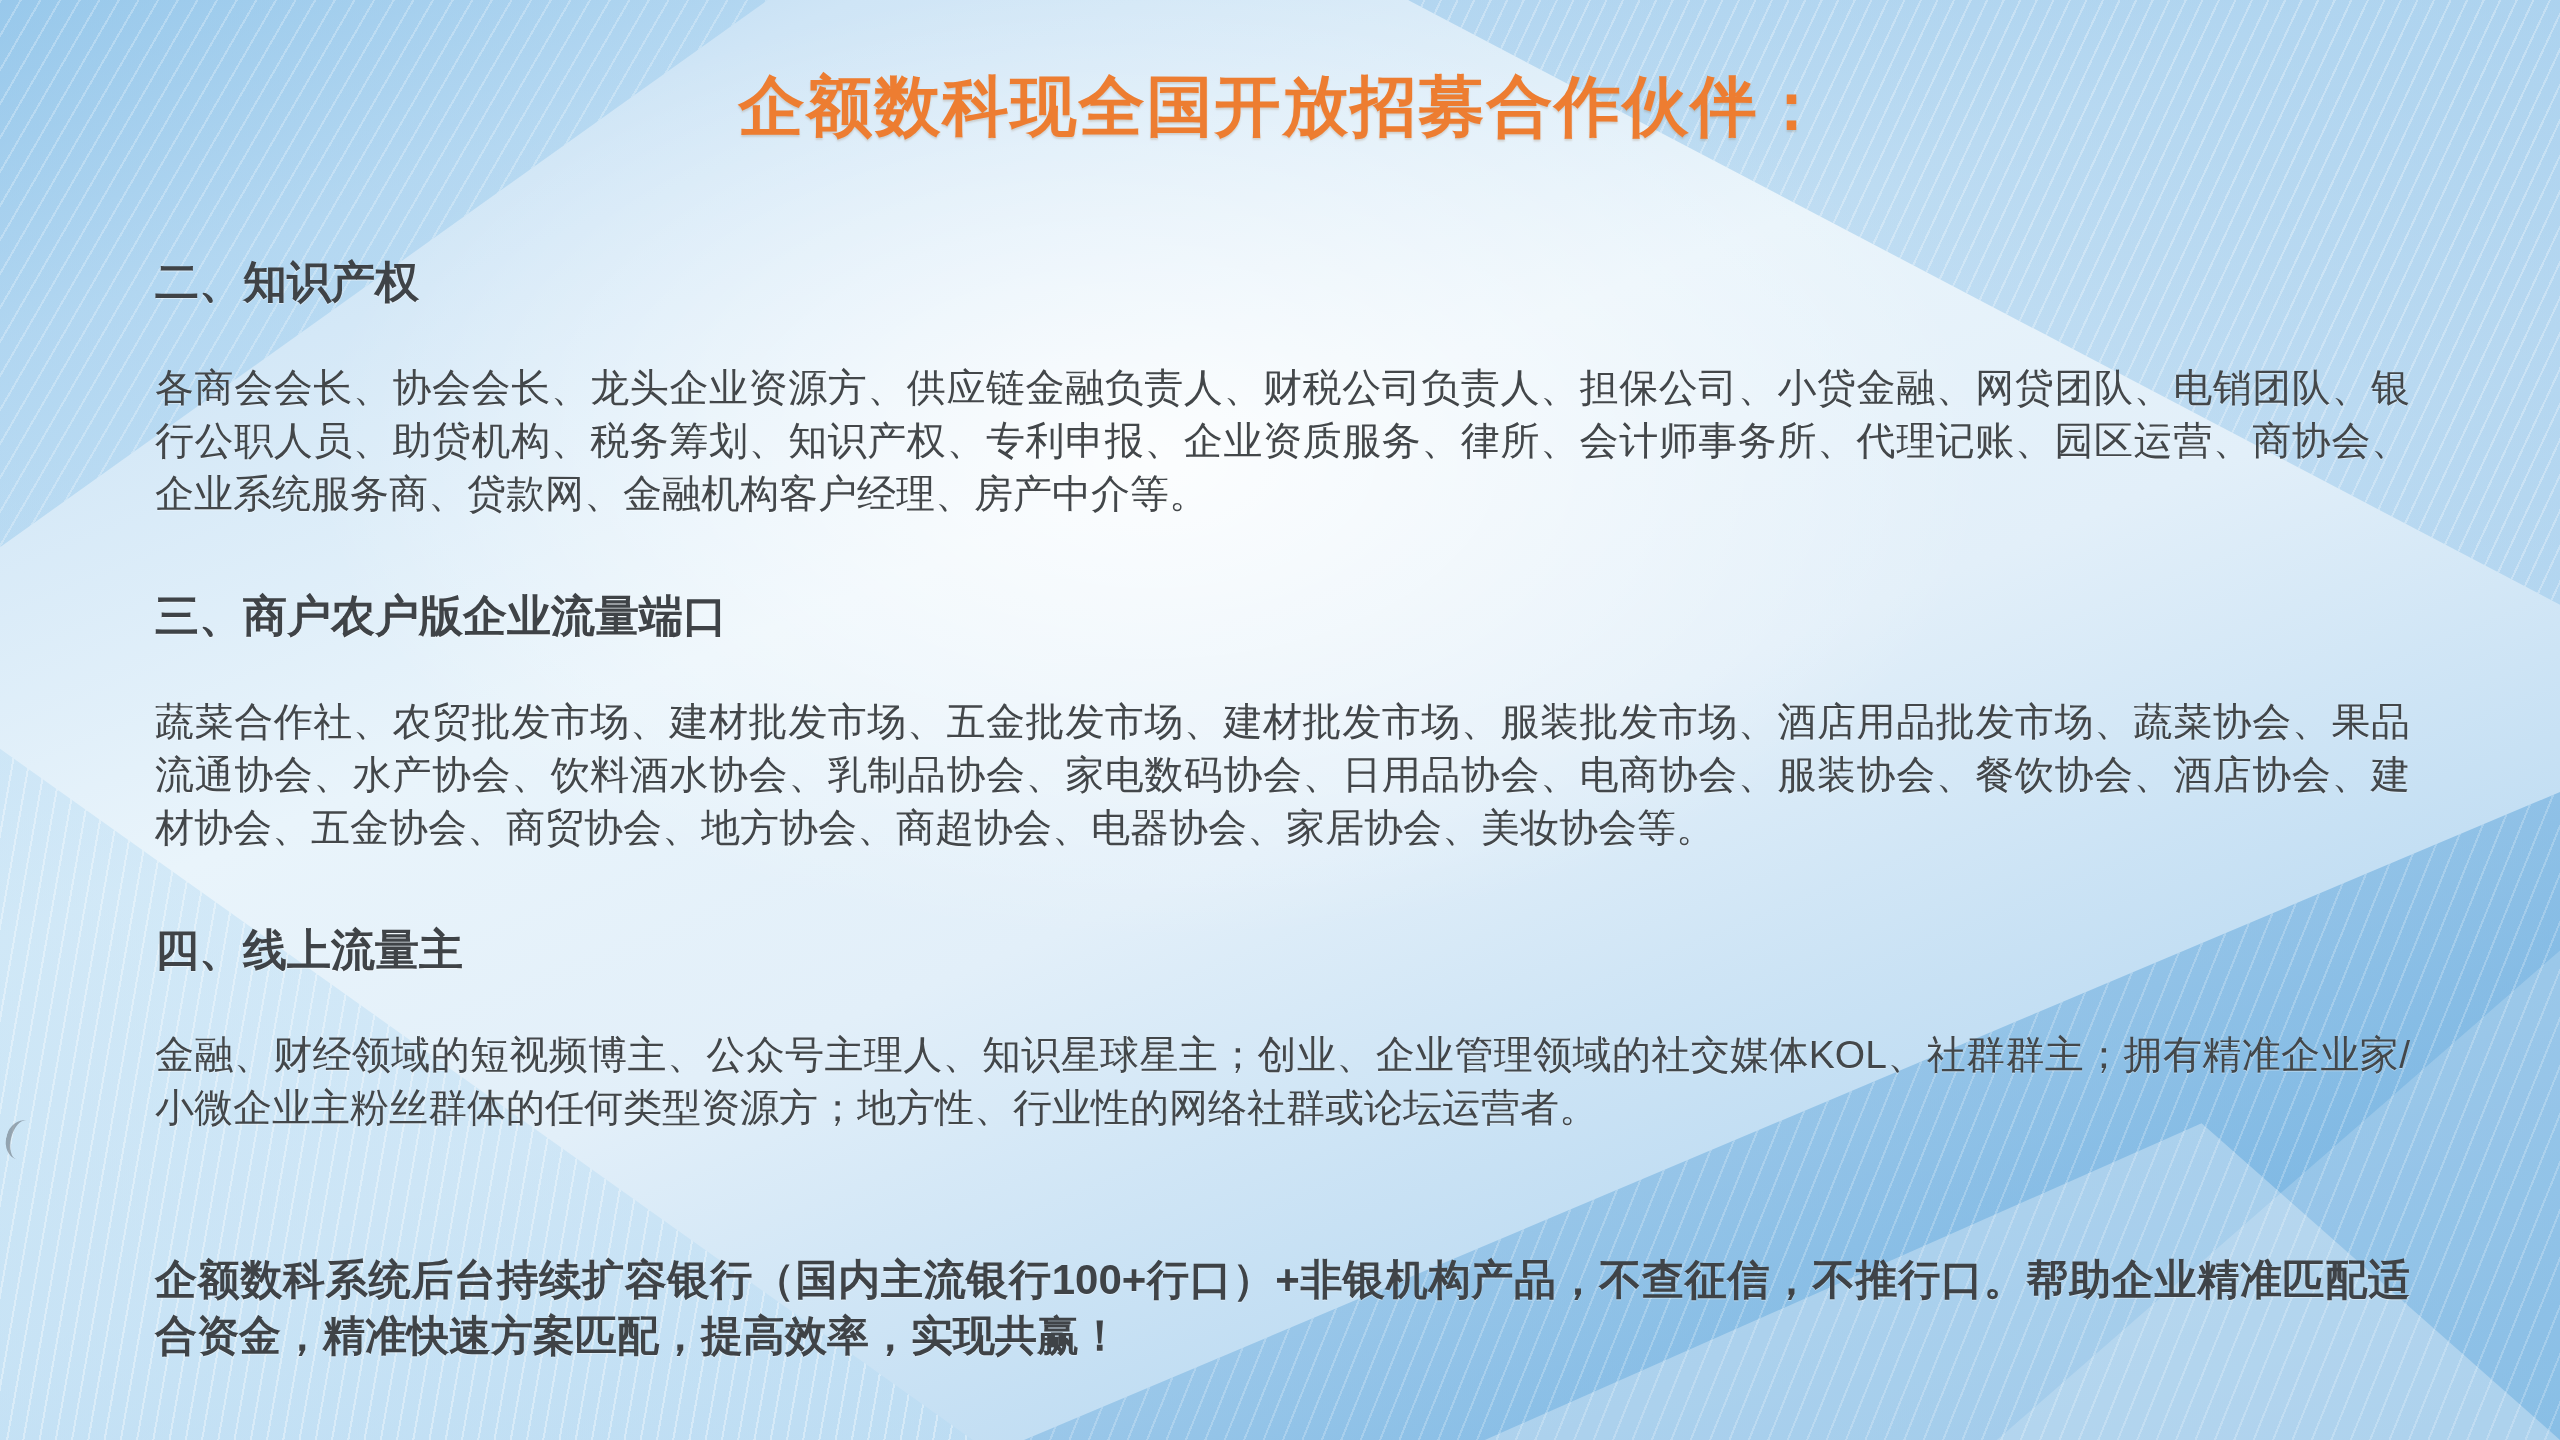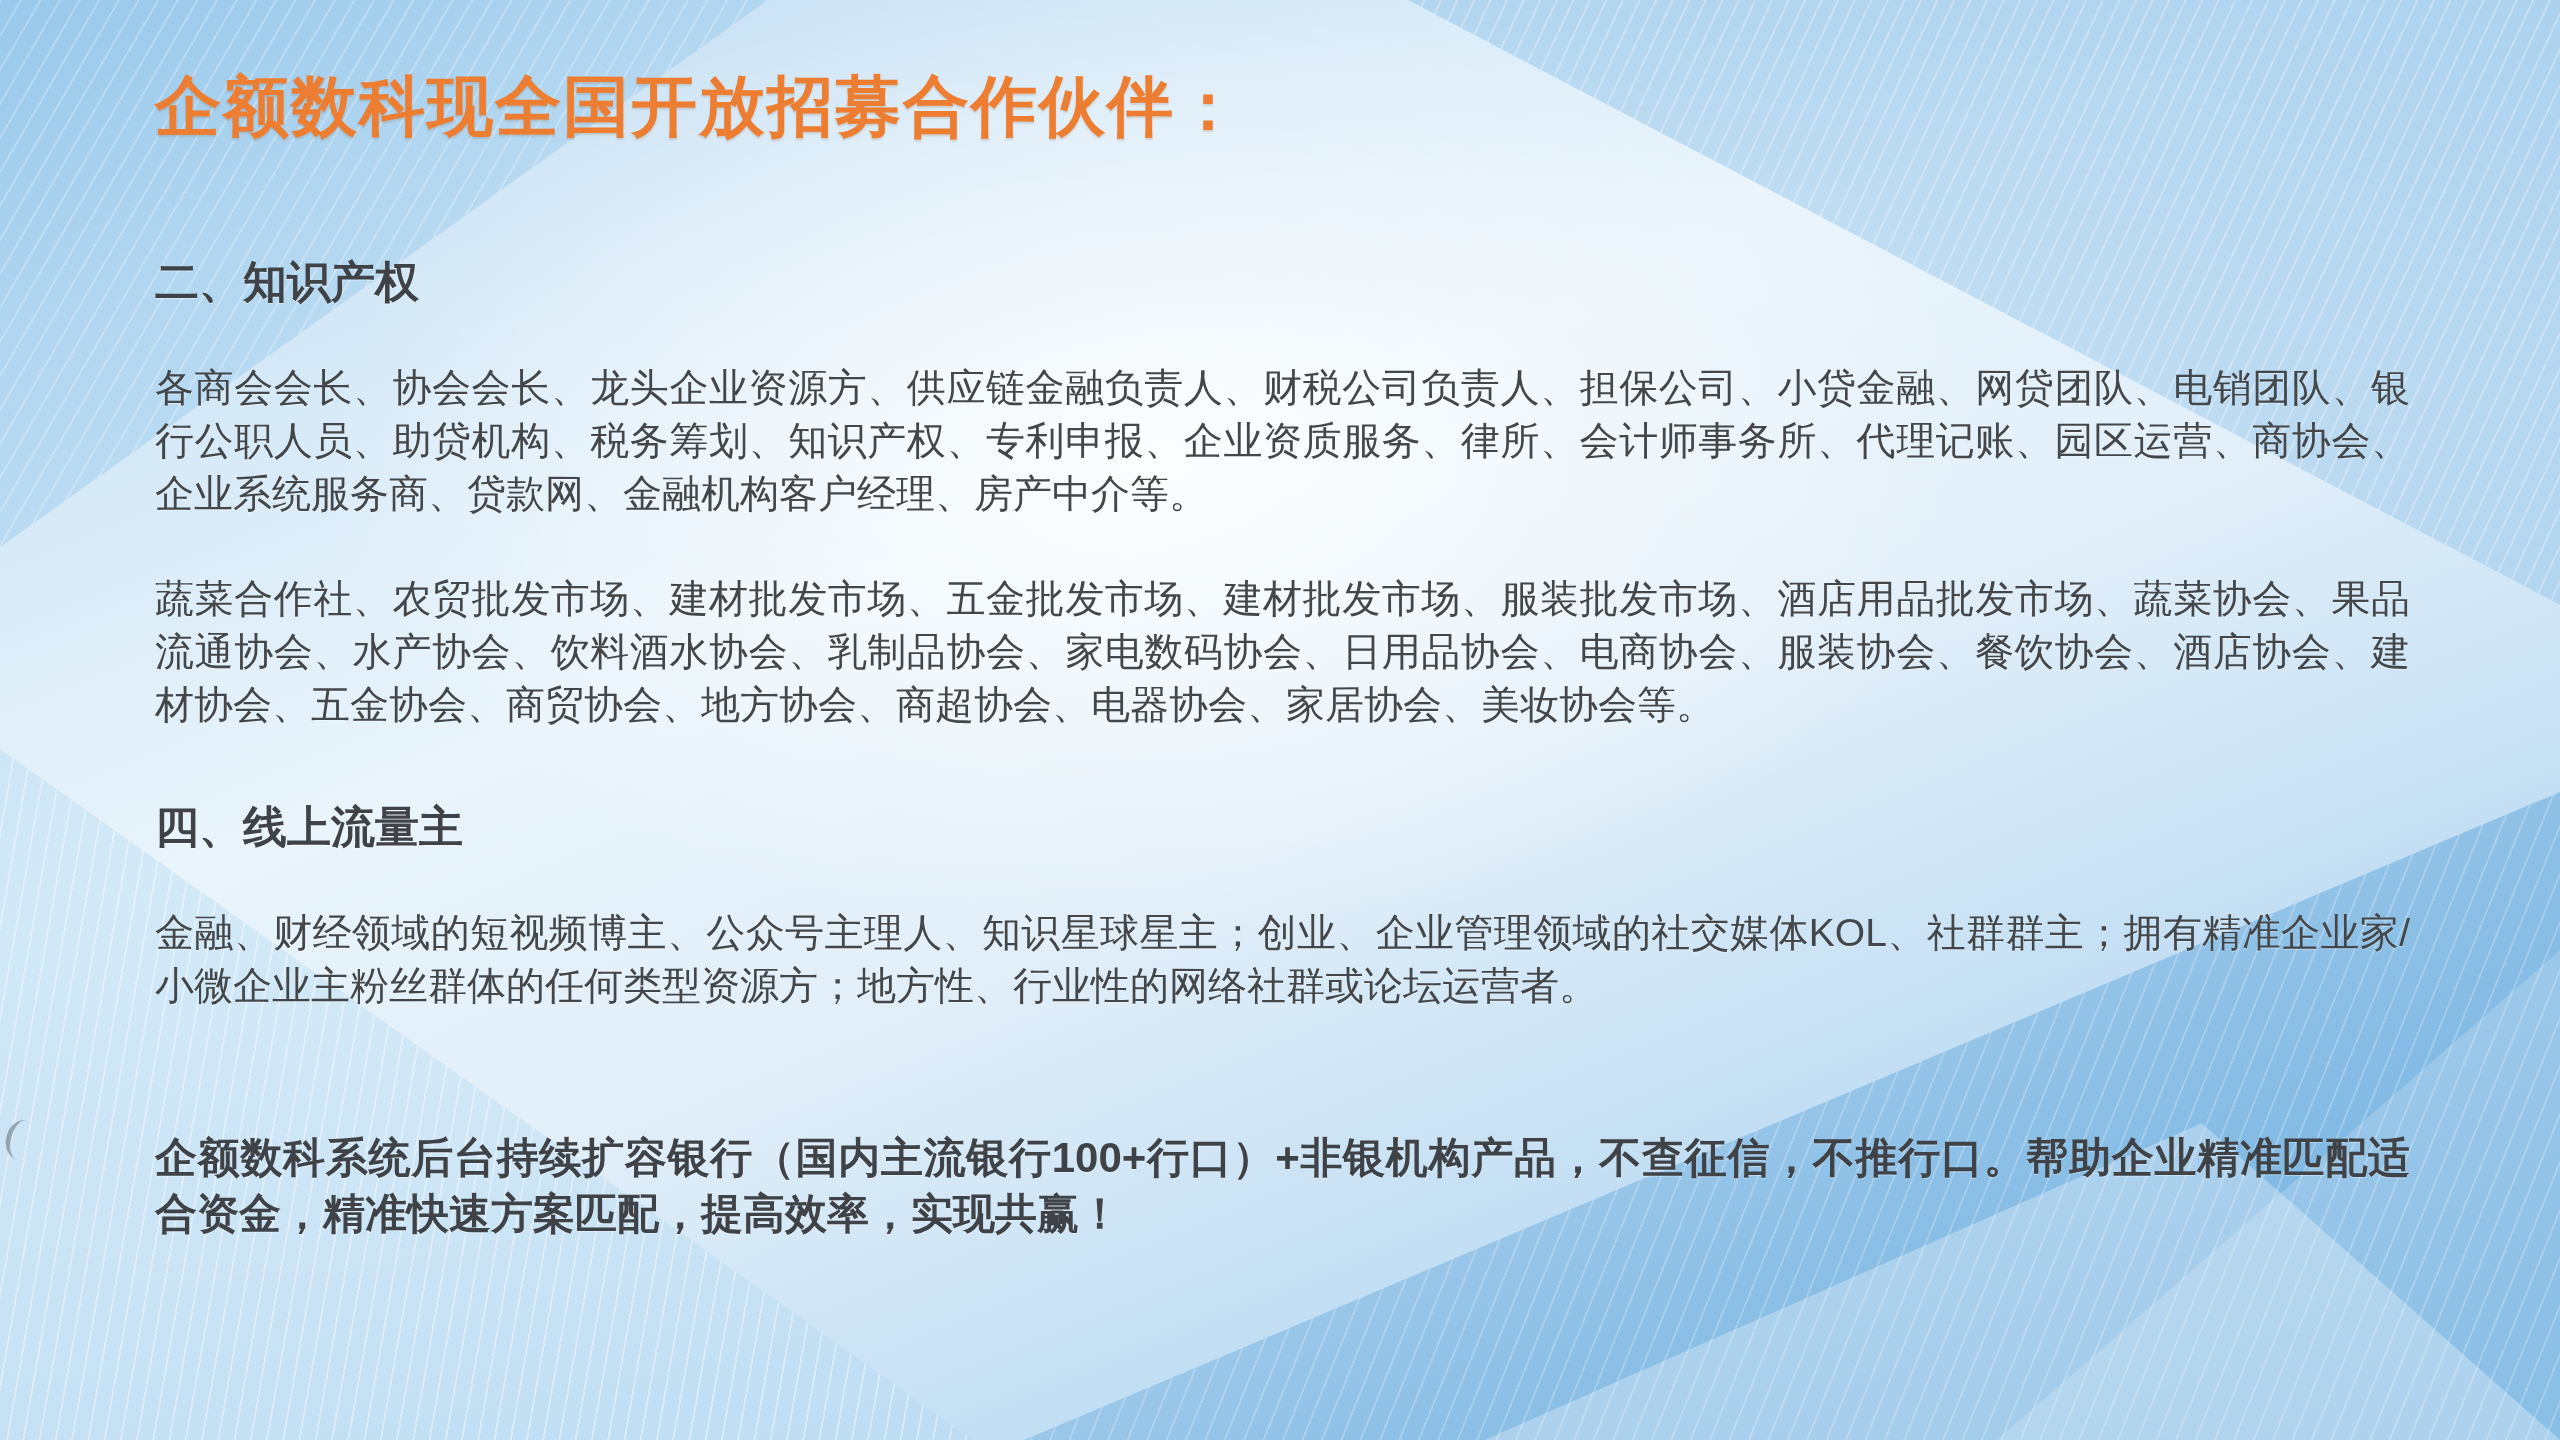--- a/index.html
+++ b/index.html
@@ -62,20 +62,21 @@
   }
   
   .content{
     position:absolute;inset:0;
     padding:62px 150px 0 155px;
     box-sizing:border-box;
     color:#3f4347;
   }
   .title{
     margin:0 0 58px 0;
+    text-align:center;
     font-size:66px;
     font-weight:bold;
     color:#ed7d31;
     letter-spacing:2px;
     text-shadow:0 2px 2px rgba(120,70,20,0.18);
   }
   .sec-heading{
     margin:0;
     font-size:44px;
     font-weight:bold;
@@ -116,20 +117,21 @@
   <div class="deco deco-facet-2"></div>
   <div class="deco deco-swirl"></div>
 
   <div class="content">
     <h1 class="title">企额数科现全国开放招募合作伙伴：</h1>
 
 
     <h2 class="sec-heading gap-h">二、知识产权</h2>
     <p class="sec-body gap-hb">各商会会长、协会会长、龙头企业资源方、供应链金融负责人、财税公司负责人、担保公司、小贷金融、网贷团队、电销团队、银行公职人员、助贷机构、税务筹划、知识产权、专利申报、企业资质服务、律所、会计师事务所、代理记账、园区运营、商协会、企业系统服务商、贷款网、金融机构客户经理、房产中介等。</p>
 
+    <h2 class="sec-heading gap-bh">三、商户农户版企业流量端口</h2>
     <p class="sec-body gap-hb">蔬菜合作社、农贸批发市场、建材批发市场、五金批发市场、建材批发市场、服装批发市场、酒店用品批发市场、蔬菜协会、果品流通协会、水产协会、饮料酒水协会、乳制品协会、家电数码协会、日用品协会、电商协会、服装协会、餐饮协会、酒店协会、建材协会、五金协会、商贸协会、地方协会、商超协会、电器协会、家居协会、美妆协会等。</p>
 
     <h2 class="sec-heading gap-bh">四、线上流量主</h2>
     <p class="sec-body gap-hb">金融、财经领域的短视频博主、公众号主理人、知识星球星主；创业、企业管理领域的社交媒体KOL、社群群主；拥有精准企业家/小微企业主粉丝群体的任何类型资源方；地方性、行业性的网络社群或论坛运营者。</p>
 
     <p class="footer-note">企额数科系统后台持续扩容银行（国内主流银行100+行口）+非银机构产品，不查征信，不推行口。帮助企业精准匹配适合资金，精准快速方案匹配，提高效率，实现共赢！</p>
   </div>
 </div>
 
 </body></html>

